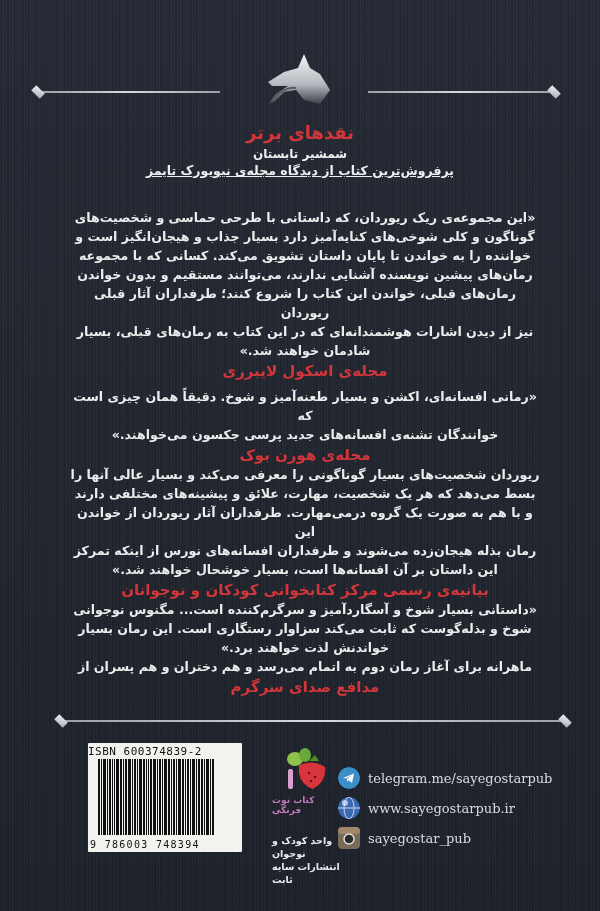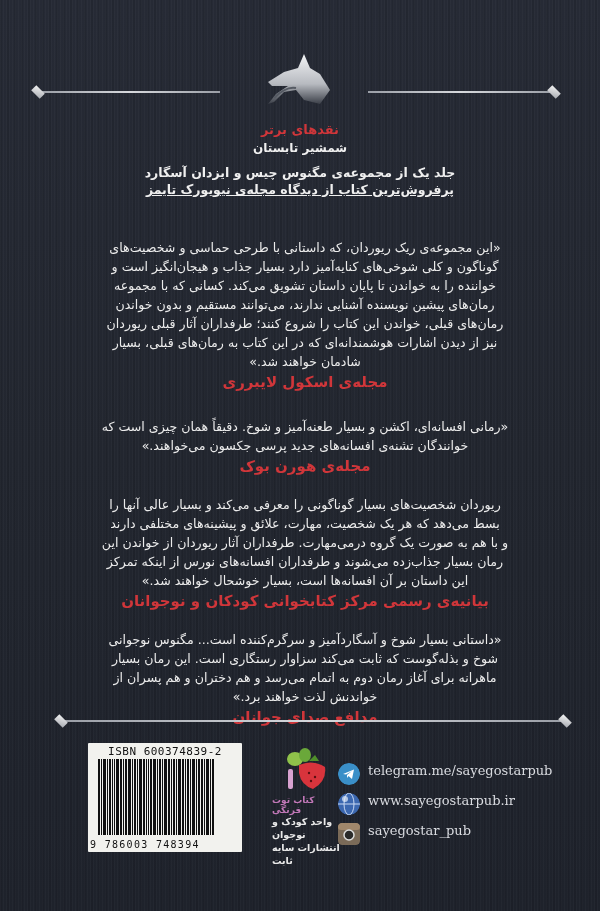--- a/index.html
+++ b/index.html
@@ -19,40 +19,40 @@
   .divider { position: absolute; height: 2px; background: linear-gradient(90deg, #9a9ea6, #d7d9dd, #9a9ea6); }
   .diamond {
     position: absolute; width: 12px; height: 12px;
     background: linear-gradient(135deg, #f2f2f2, #a9acb2);
     transform: rotate(45deg) scaleY(0.6);
   }
   .logo { position: absolute; left: 258px; top: 52px; width: 80px; height: 60px; }
   .center-block { position: absolute; left: 60px; width: 480px; text-align: center; direction: rtl; }
   .red { color: #d0363a; font-weight: bold; font-size: 12px; }
   .white-bold { color: #efefef; font-weight: bold; font-size: 12.5px; }
-  .para { color: #ececec; font-weight: normal; font-size: 12.6px; line-height: 19px; text-align: center; direction: rtl; margin-top: 30px; }
+  .para { color: #ececec; font-weight: bold; font-size: 12.6px; line-height: 19px; text-align: center; direction: rtl; }
   .source { color: #d0363a; font-weight: bold; font-size: 15px; margin-top: 2px; }
   .barcode-box {
     position: absolute; left: 88px; top: 743px; width: 154px; height: 109px;
     background: #f2f2ee; border-radius: 1px;
   }
   .isbn-top {
     font-family: "DejaVu Sans Mono", monospace; font-size: 11px; color: #111;
-    text-align: center; margin-top: 2px; letter-spacing: 0.5px;
+    margin-top: 2px; letter-spacing: 0.5px;
   }
   .bars { position: absolute; left: 10px; top: 16px; width: 126px; height: 76px; display: flex; align-items: stretch; }
   .bars span { display: block; background: #111; margin-right: 1px; }
   .isbn-bottom {
     position: absolute; left: 2px; bottom: 2px; width: 142px;
     font-family: "DejaVu Sans Mono", monospace; font-size: 10px; color: #111; letter-spacing: 1.3px;
   }
   .pub-logo { position: absolute; left: 272px; top: 745px; width: 70px; height: 112px; text-align: left; }
   .pub-text { color: #e8e8e8; font-size: 9.5px; font-weight: bold; direction: rtl; line-height: 13px; }
   .links { position: absolute; left: 338px; top: 763px; }
-  .link-row { display: flex; align-items: flex-start; height: 30px; }
+  .link-row { display: flex; align-items: center; height: 30px; }
   .link-icon { width: 22px; height: 22px; border-radius: 50%; margin-right: 8px; flex: none; }
   .link-text { font-family: "DejaVu Serif", serif; font-size: 13px; color: #d9dbe0; }
 </style>
 </head>
 <body>
 
 <div class="cover">
 
   <div class="divider" style="left:40px; top:91px; width:180px;"></div>
   <div class="diamond" style="left:32px; top:86px;"></div>
@@ -65,23 +65,22 @@
         <stop offset="0" stop-color="#f2f3f5"></stop>
         <stop offset="0.6" stop-color="#b7bac0"></stop>
         <stop offset="1" stop-color="#3b3f48"></stop>
       </linearGradient>
     </defs>
     <path d="M46 2 L52 16 L62 22 L72 38 L62 52 L46 48 L38 38 L26 40 L16 50 L10 52 L18 42 L30 34 L14 34 L10 30 L26 20 L40 16 Z" fill="url(#wg)"></path>
     <path d="M16 46 Q28 34 38 36" stroke="#555a63" stroke-width="2" fill="none"></path>
   </svg>
 
   <div class="center-block" style="top:122px;">
-    <div class="red" style="font-size:13px;">نقدهای برتر</div>
+    <div class="red" style="font-size:18px;">نقدهای برتر</div>
     <div class="white-bold" style="margin-top:4px; font-size:12px;">شمشیر تابستان</div>
-    <div class="white-bold" style="margin-top:10px;">جلد یک از مجموعه‌ی مگنوس چیس و ایزدان آسگارد</div>
     <div class="white-bold" style="margin-top:2px;text-decoration:underline;">پرفروش‌ترین کتاب از دیدگاه مجله‌ی نیویورک تایمز</div>
   </div>
 
   <div class="center-block" style="top:208px; left:70px; width:470px;">
     <div class="para">
       <div>«این مجموعه‌ی ریک ریوردان، که داستانی با طرحی حماسی و شخصیت‌های</div>
       <div>گوناگون و کلی شوخی‌های کنایه‌آمیز دارد بسیار جذاب و هیجان‌انگیز است و</div>
       <div>خواننده را به خواندن تا پایان داستان تشویق می‌کند. کسانی که با مجموعه</div>
       <div>رمان‌های پیشین نویسنده آشنایی ندارند، می‌توانند مستقیم و بدون خواندن</div>
       <div>رمان‌های قبلی، خواندن این کتاب را شروع کنند؛ طرفداران آثار قبلی ریوردان</div>
@@ -97,34 +96,34 @@
       <div>خوانندگان تشنه‌ی افسانه‌های جدید پرسی جکسون می‌خواهند.»</div>
     </div>
     <div class="source">مجله‌ی هورن بوک</div>
   </div>
 
   <div class="center-block" style="top:465px; left:70px; width:470px;">
     <div class="para">
       <div>ریوردان شخصیت‌های بسیار گوناگونی را معرفی می‌کند و بسیار عالی آنها را</div>
       <div>بسط می‌دهد که هر یک شخصیت، مهارت، علائق و پیشینه‌های مختلفی دارند</div>
       <div>و با هم به صورت یک گروه درمی‌مهارت. طرفداران آثار ریوردان از خواندن این</div>
-      <div>رمان بسیار جذاب‌زده می‌شوند و طرفداران افسانه‌های نورس از اینکه تمرکز</div>
+      <div>رمان بذله هیجان‌زده می‌شوند و طرفداران افسانه‌های نورس از اینکه تمرکز</div>
       <div>این داستان بر آن افسانه‌ها است، بسیار خوشحال خواهند شد.»</div>
     </div>
     <div class="source">بیانیه‌ی رسمی مرکز کتابخوانی کودکان و نوجوانان</div>
   </div>
 
   <div class="center-block" style="top:600px; left:70px; width:470px;">
     <div class="para">
       <div>«داستانی بسیار شوخ و آسگارد‌آمیز و سرگرم‌کننده است... مگنوس نوجوانی</div>
       <div>شوخ و بذله‌گوست که ثابت می‌کند سزاوار رستگاری است. این رمان بسیار</div>
+      <div>خواندنش لذت خواهند برد.»</div>
       <div>ماهرانه برای آغاز رمان دوم به اتمام می‌رسد و هم دختران و هم پسران از</div>
-      <div>خواندنش لذت خواهند برد.»</div>
-    </div>
-    <div class="source">مدافع صدای جوانان</div>
+    </div>
+    <div class="source">مدافع صدای سرگرم</div>
   </div>
 
   <div class="divider" style="left:62px; top:720px; width:505px;"></div>
   <div class="diamond" style="left:55px; top:715px;"></div>
   <div class="diamond" style="left:559px; top:715px;"></div>
 
   <div class="barcode-box">
     <div class="isbn-top">ISBN 600374839-2</div>
     <div class="bars">
       <span style="width:2px"></span>
@@ -178,21 +177,21 @@
       <ellipse cx="12" cy="14" rx="8" ry="7" fill="#8fc24a"></ellipse>
       <ellipse cx="22" cy="10" rx="6" ry="7" fill="#6aa83a"></ellipse>
       <path d="M16 20 Q30 14 42 22 Q44 36 30 44 Q18 40 16 28 Z" fill="#d8343c"></path>
       <path d="M26 16 L32 10 L36 16 Z" fill="#4f8f2a"></path>
       <circle cx="26" cy="28" r="1.2" fill="#5c0f12"></circle>
       <circle cx="32" cy="32" r="1.2" fill="#5c0f12"></circle>
       <circle cx="28" cy="36" r="1.2" fill="#5c0f12"></circle>
       <rect x="5" y="24" width="5" height="20" rx="2" fill="#d8a2d0"></rect>
     </svg>
     <div style="color:#c278b8; font-size:9px; font-weight:bold; direction:rtl; margin-top:2px;">کتاب توت فرنگی</div>
-    <div class="pub-text" style="margin-top:0;">واحد کودک و نوجوان</div>
+    <div class="pub-text" style="margin-top:19px;">واحد کودک و نوجوان</div>
     <div class="pub-text">انتشارات سایه ثابت</div>
   </div>
 
   <div class="links">
     <div class="link-row">
       <svg class="link-icon" viewBox="0 0 22 22">
         <circle cx="11" cy="11" r="11" fill="#3a8fc8"></circle>
         <path d="M5 11 L16 6.5 L14 16 L10.5 13 L9 15 L9 12 L14 8 L8 11.5 Z" fill="#ffffff"></path>
       </svg>
       <span class="link-text">telegram.me/sayegostarpub</span>

